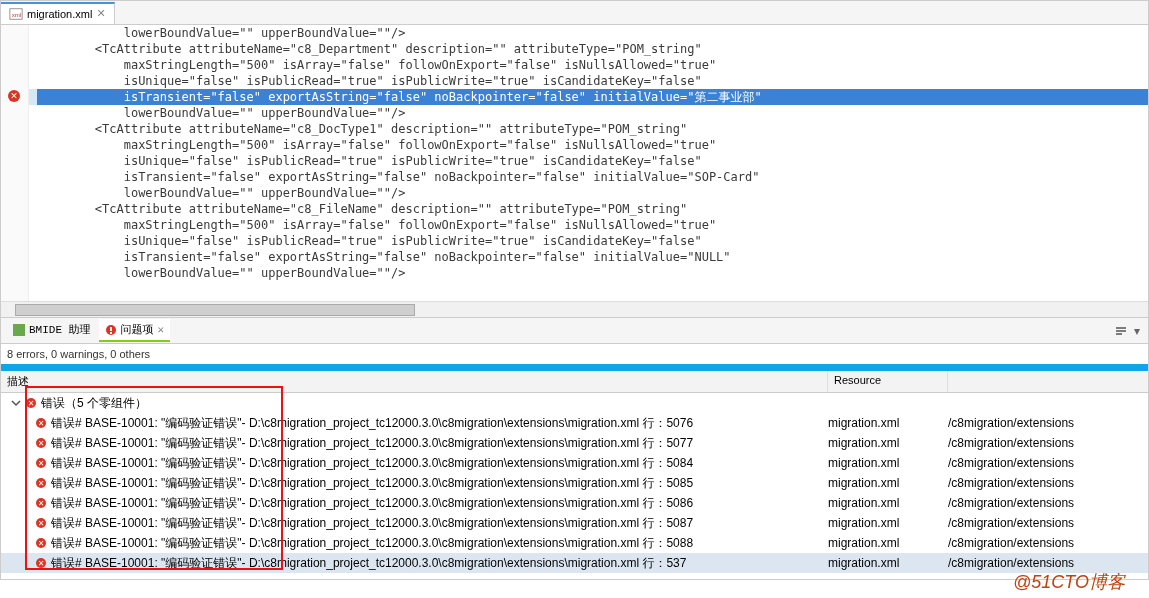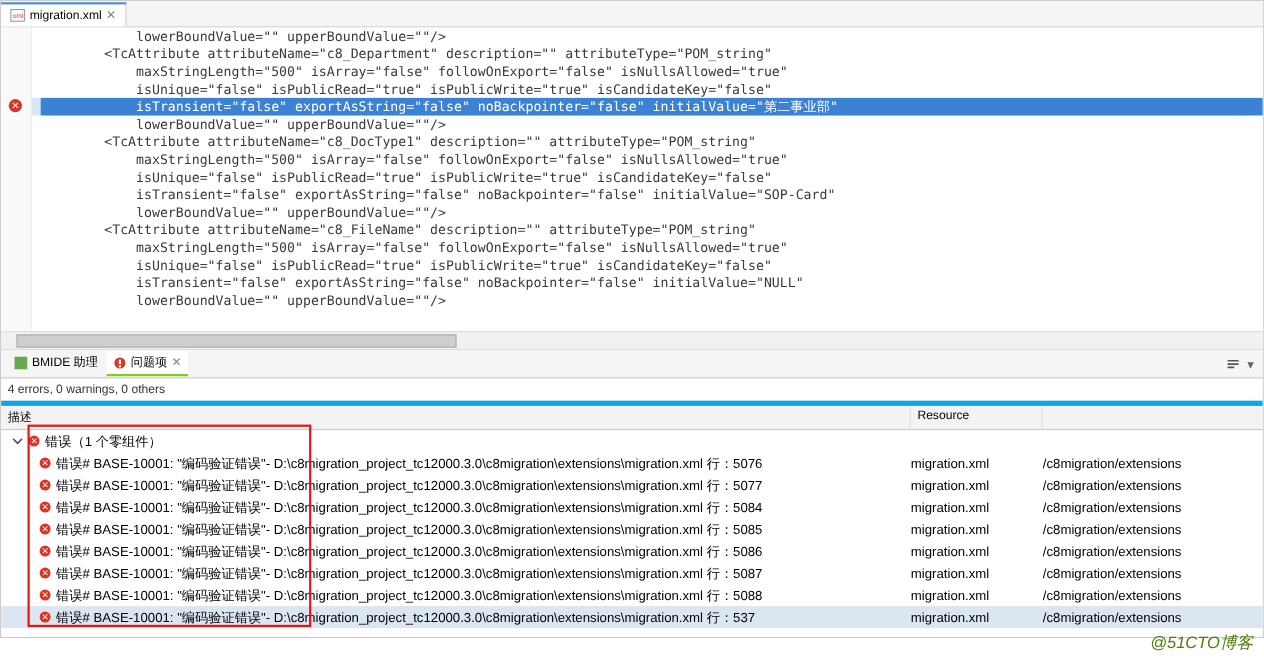--- a/index.html
+++ b/index.html
@@ -106,21 +106,21 @@
     }
     .bottom-tabs {
       height: 26px;
       display: flex;
       align-items: center;
       border-bottom: 1px solid #ccc;
       background: #f5f5f5;
       padding-left: 6px;
       justify-content: space-between;
     }
-    .bottom-tabs-left { display:flex; align-items: center; gap: 2px; }
+    .bottom-tabs-left { display:flex; align-items: center; gap: 2px; font-family: Liberation Mono, monospace; }
     .btab {
       display: inline-flex;
       align-items: center;
       padding: 3px 6px;
       font-size: 11px;
       gap: 4px;
       cursor: pointer;
       border-bottom: 2px solid transparent;
     }
     .btab.active { background: #fff; border-bottom: 2px solid #84cc16; }
@@ -131,21 +131,21 @@
       color: #333;
     }
     .prob-table {
       flex: 1;
       overflow: hidden;
       position: relative;
     }
     .headers {
       display: grid;
       grid-template-columns: 1fr 120px 200px;
-      border-top: 5px solid #0ea5e9;
+      border-top: 7px solid #0ea5e9;
       border-bottom: 1px solid #ccc;
       background: #f3f3f3;
       font-size: 11px;
     }
     .headers > div { padding: 3px 6px; border-right: 1px solid #ddd; }
     .tree-area { font-size: 12px; }
     .tree-row {
       display: grid;
       grid-template-columns: 1fr 120px 200px;
       align-items: center;
@@ -155,25 +155,25 @@
     .tree-row.group .c1 { padding-left: 10px; display:flex; align-items:center; gap:4px; }
     .tree-row .c1 { padding-left: 34px; display:flex; align-items:center; gap:4px; white-space: nowrap; overflow: hidden; }
     .tree-row > div { overflow: hidden; white-space: nowrap; text-overflow: ellipsis; }
     .redbox {
       position: absolute;
       border: 2px solid #e11;
       pointer-events: none;
     }
     .watermark {
       position: absolute;
-      right: 10px;
+      right: 24px;
       bottom: 4px;
-      color: #4d7c0f;
+      color: #c2410c;
       font-style: italic;
-      font-size: 15px;
+      font-size: 18px;
     }
     .xml-icon { width:14px; height:14px; }
     .err-icon { width:12px; height:12px; flex-shrink:0; }
     .chev { width:10px; height:10px; flex-shrink:0; }
   </style>
 </head>
 <body>
 
 <div class="editor-pane">
   <div class="tab-bar">
@@ -220,37 +220,37 @@
         <span style="color:#888;">✕</span>
       </div>
     </div>
     <div class="toolbar-right">
       <svg width="14" height="14" viewBox="0 0 14 14">
           <path d="M2 4h10M2 7h10M2 10h6" stroke="#555" stroke-width="1.5"></path>
         </svg>
       <span style="color:#666;">▾</span>
     </div>
   </div>
-  <div class="status-line">4 errors, 0 warnings, 0 others</div>
+  <div class="status-line">8 errors, 0 warnings, 0 others</div>
   <div class="prob-table">
     <div class="headers">
       <div>描述</div>
       <div>Resource</div>
     </div>
     <div class="tree-area" id="tree-area">
         <div class="tree-row group">
           <div class="c1">
             <svg class="chev" viewBox="0 0 10 10">
               <path d="M1 3l4 4 4-4" stroke="#555" fill="none" stroke-width="1.5"></path>
             </svg>
             <svg class="err-icon" viewBox="0 0 12 12">
               <circle cx="6" cy="6" r="5" fill="#d32"></circle>
               <text x="6" y="9" font-size="8" fill="#fff" text-anchor="middle">✕</text>
             </svg>
-            <span>错误（1 个零组件）</span>
+            <span>错误（5 个零组件）</span>
           </div>
           <div></div>
           <div></div>
         </div>
         <div class="tree-row">
           <div class="c1">
             <svg class="err-icon" viewBox="0 0 12 12">
               <circle cx="6" cy="6" r="5" fill="#d32"></circle>
               <text x="6" y="9" font-size="8" fill="#fff" text-anchor="middle">✕</text>
             </svg>

